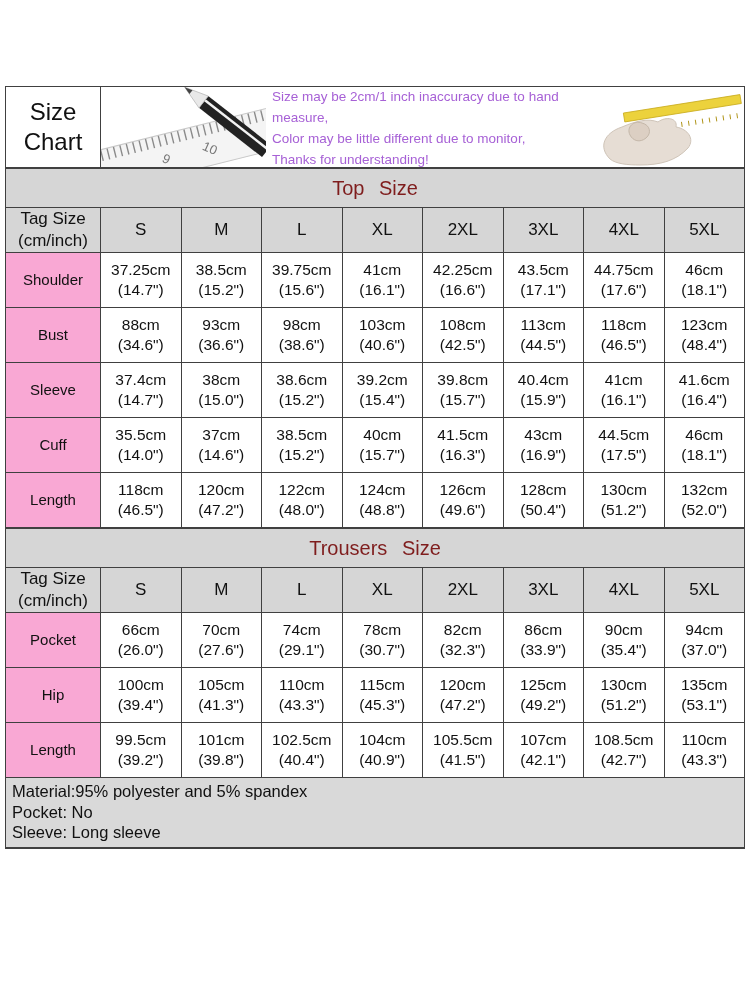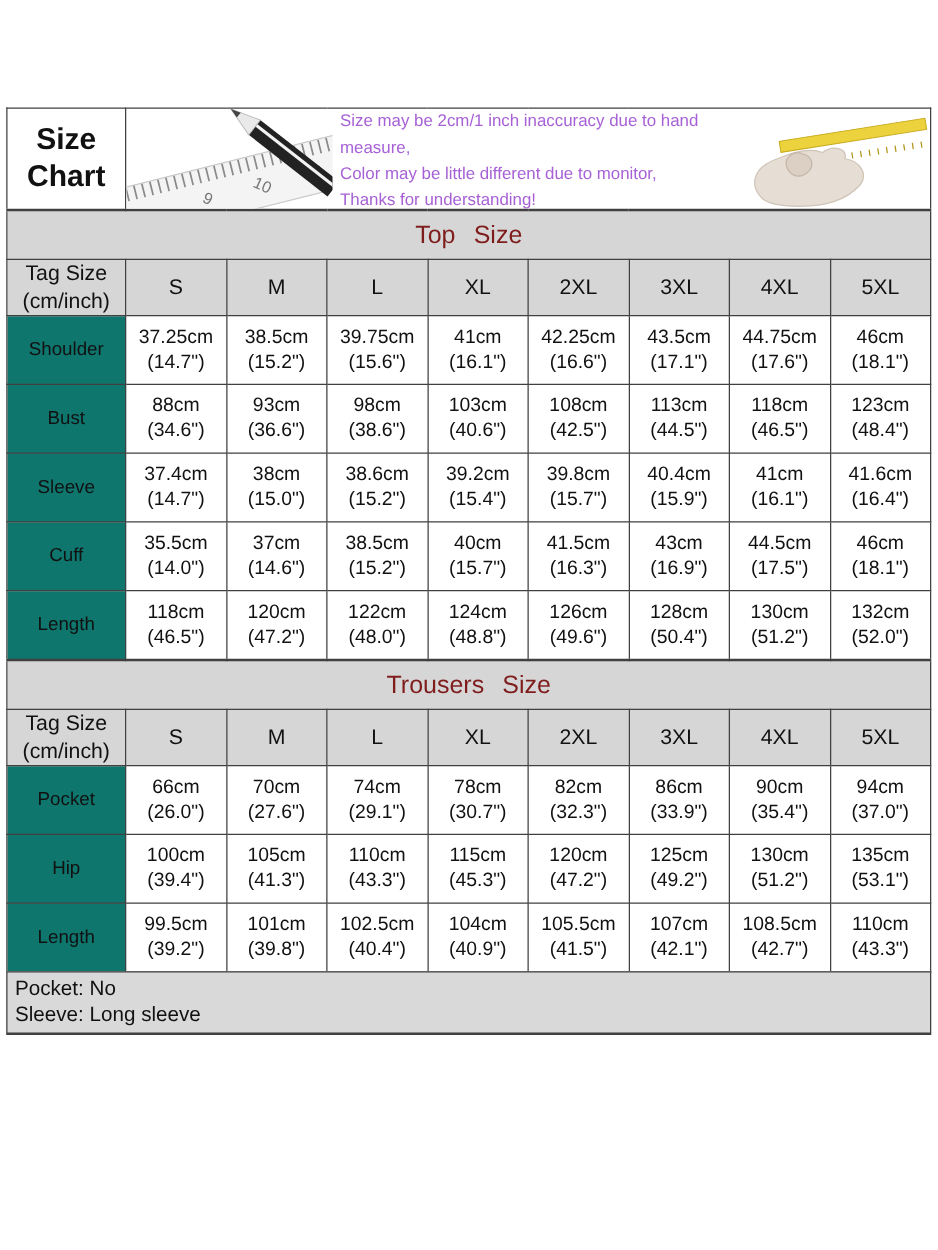--- a/index.html
+++ b/index.html
@@ -8,34 +8,34 @@
     font-family:"Liberation Sans", sans-serif;color:#1a1a1a;overflow:hidden;
   }
   .chart-wrap{position:absolute;top:86px;left:5px;width:740px;}
   table.size-chart{
     width:740px;border-collapse:collapse;table-layout:fixed;
     font-family:"Liberation Sans", sans-serif;
   }
   col.label-col{width:95px;}
   table.size-chart td{border:1px solid #404040;text-align:center;vertical-align:middle;padding:0;}
   
-  td.size-chart-cell{background:#ffffff;font-weight:bold;font-size:24px;line-height:1.25;color:#111;}
+  td.size-chart-cell{background:#ffffff;font-weight:normal;font-size:24px;line-height:1.25;color:#111;}
   td.banner-cell{background:#ffffff;}
   .banner-flex{display:flex;align-items:center;height:80px;overflow:hidden;}
   .banner-art{flex:0 0 auto;height:80px;}
   .banner-text{flex:1 1 auto;text-align:left;padding:2px 4px 0 6px;}
   .banner-line{font-size:13.5px;line-height:21px;color:#a761d6;}
   
   tr.section-title td{height:38px;background:#d6d6d6;font-size:20px;word-spacing:9px;color:#7f1d1d;border-top-width:2px;}
   
   tr.size-header td{height:42px;background:#d6d6d6;font-size:17px;color:#111;}
   td.tag-size-cell{color:#f20000;font-size:15px;line-height:1.3;}
   
   tr.data-row td{height:54px;background:#ffffff;font-size:15.5px;line-height:1.32;color:#111;}
-  tr.data-row td.row-label{background:#0f766e;font-size:15px;}
+  tr.data-row td.row-label{background:#f9a8d4;font-size:15px;}
   .cm-line,.inch-line{display:block;}
   
   .footer-block{
     margin-top:-1px;border:1px solid #404040;border-bottom-width:2px;background:#d9d9d9;
     padding:3px 6px 4px 6px;
   }
   .footer-line{font-size:16.5px;line-height:20.5px;text-align:left;color:#111;}
 </style>
 </head>
 <body>
@@ -413,17 +413,18 @@
             </td>
             <td>
               <span class="cm-line">110cm</span>
               <span class="inch-line">(43.3")</span>
             </td>
           </tr>
         </tbody>
     </table>
 
     <div class="footer-block">
+      <div class="footer-line">Material:95% polyester and 5% spandex</div>
       <div class="footer-line">Pocket: No</div>
       <div class="footer-line">Sleeve: Long sleeve</div>
     </div>
   </div>
 </div>
 
 </body></html>

